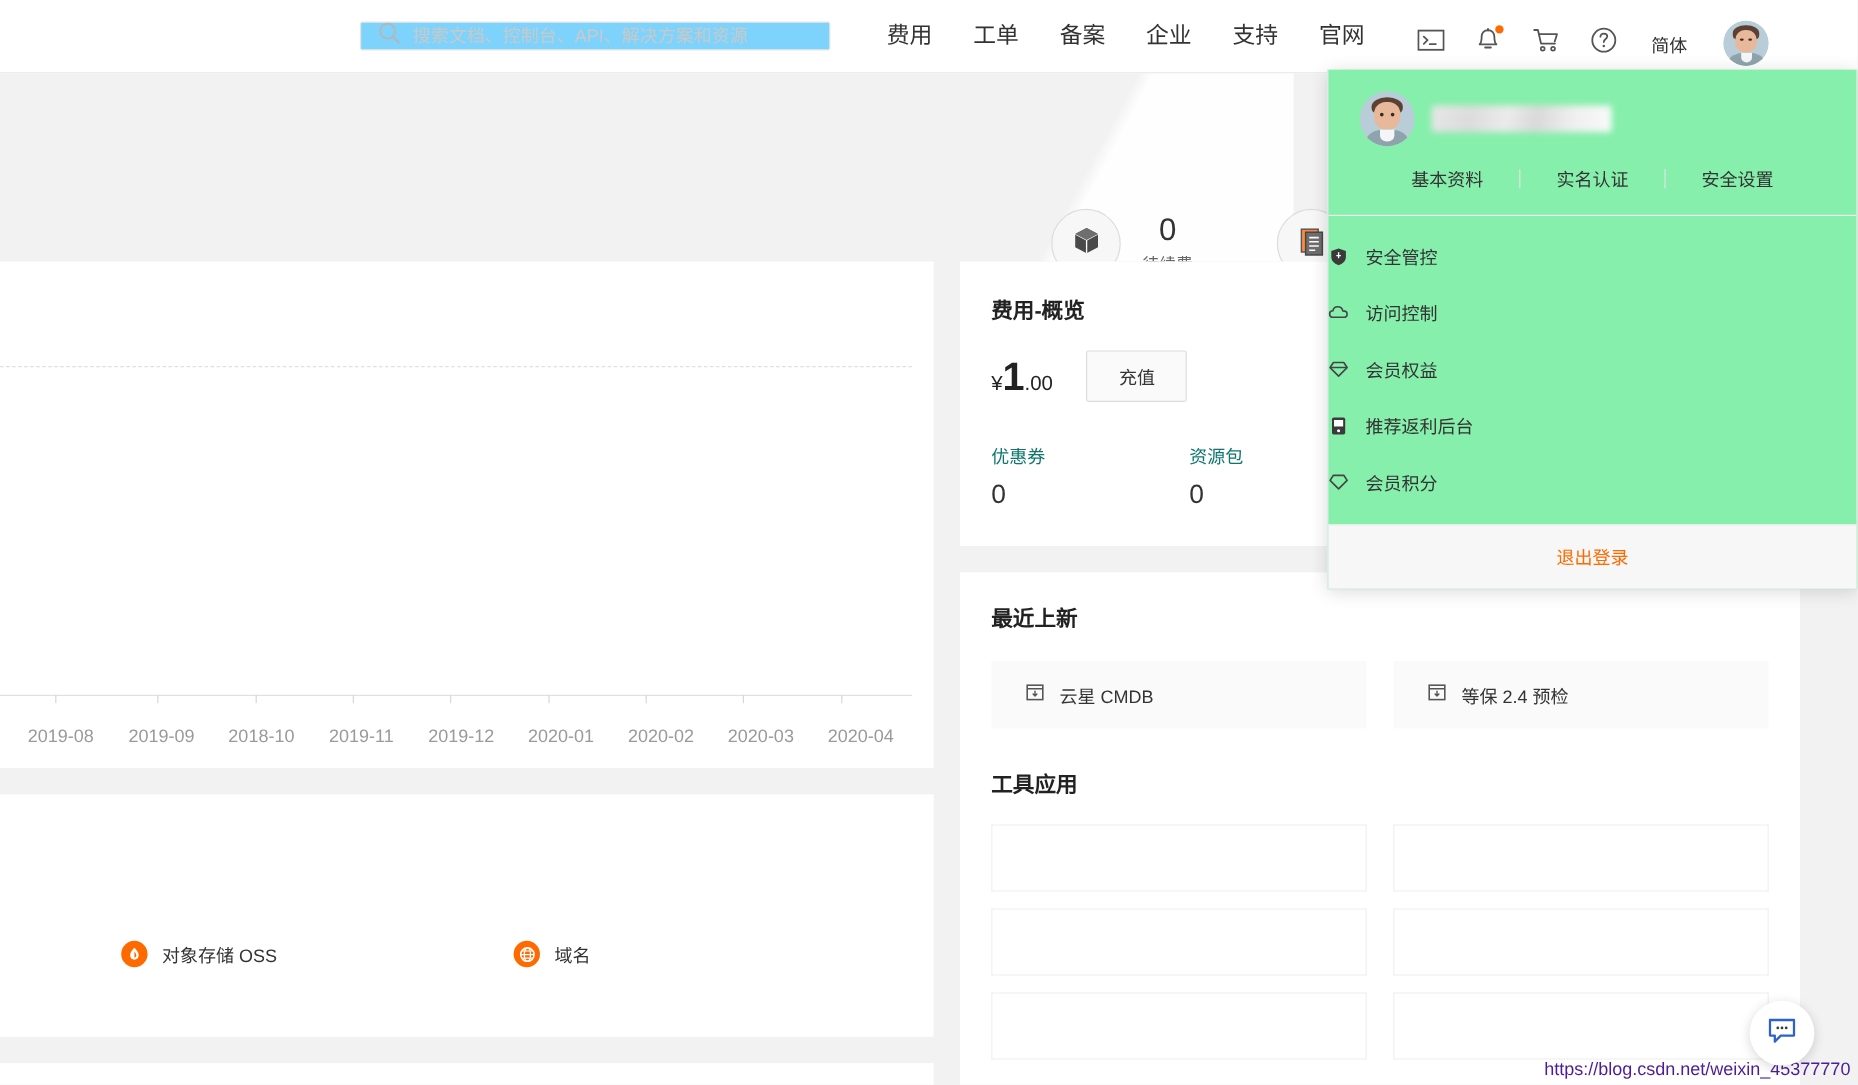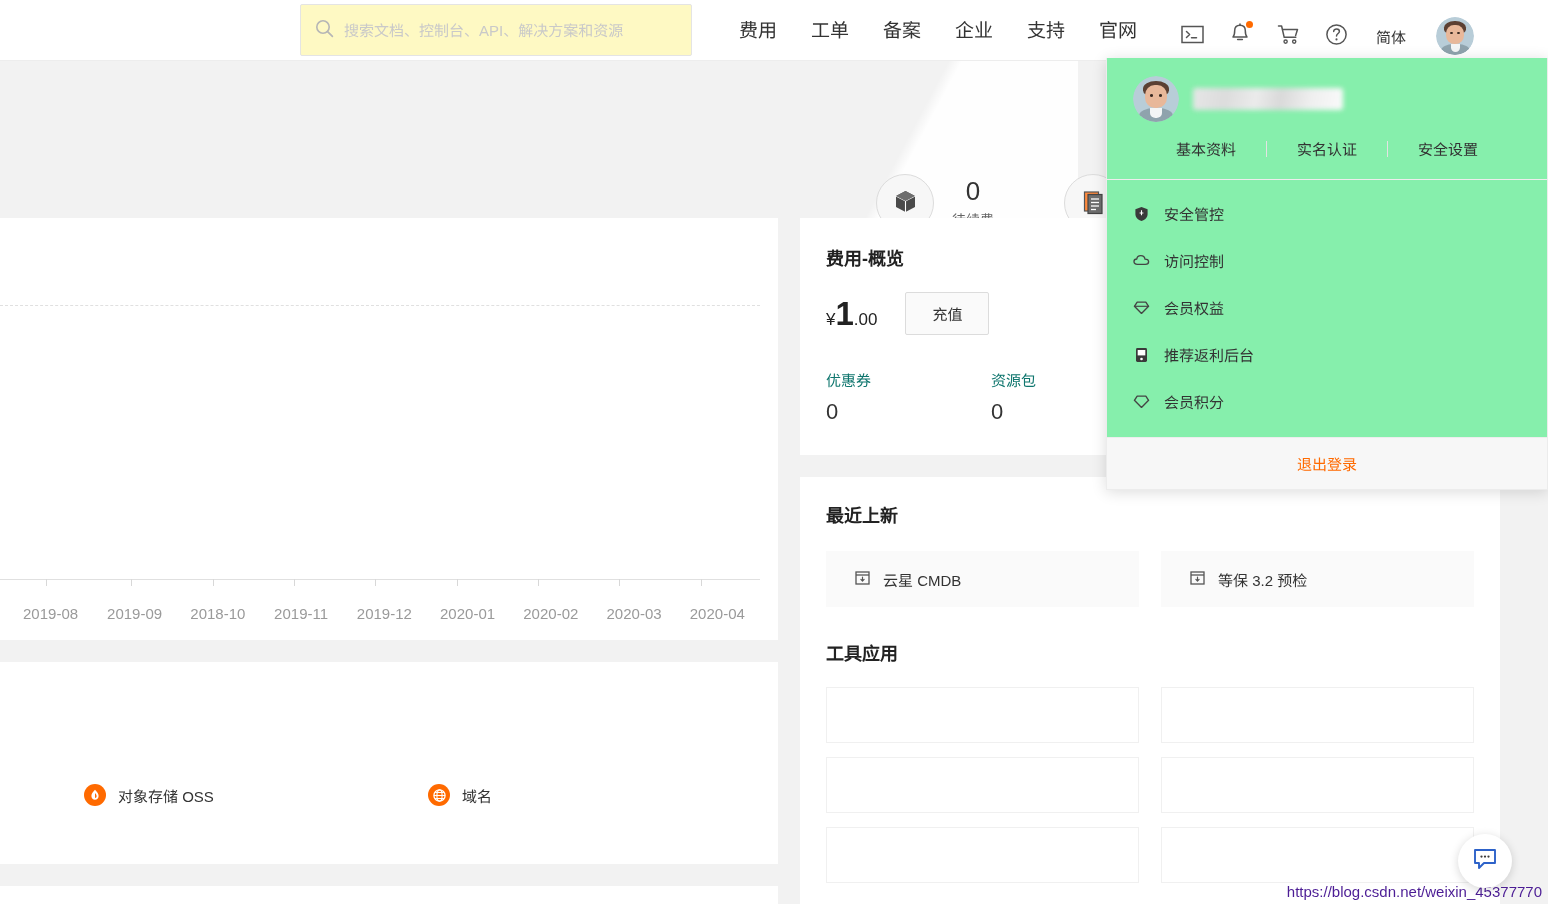--- a/index.html
+++ b/index.html
@@ -15,22 +15,22 @@
   
   .topbar {
     position: absolute; top: 0; left: 0; width: 1548px; height: 61px;
     background: #ffffff;
     display: flex; align-items: center;
     border-bottom: 1px solid #ededed;
     z-index: 40;
   }
   .topbar-spacer { flex: 0 0 300px; }
   .search-box {
-    width: 392px; height: 52px;
-    border: 1px solid #e4e4e4; background: #fef9c3;
+    width: 392px; height: 24px;
+    border: 1px solid #e4e4e4; background: #7dd3fc;
     display: flex; align-items: center; gap: 10px;
     padding: 0 14px; border-radius: 2px;
   }
   .search-box svg { flex: 0 0 auto; }
   .search-input {
     border: 0; outline: 0; background: transparent;
     font-size: 15px; color: #333; width: 100%;
     font-family: "Liberation Sans", "DejaVu Sans", sans-serif;
   }
   .search-input::placeholder { color: #c9c9c9; }
@@ -183,21 +183,21 @@
   }
   .dd-links {
     display: flex; align-items: center; justify-content: center;
     padding: 16px 0 20px 0; border-bottom: 1px solid #ededed;
   }
   .dd-link { font-size: 15px; color: #333; padding: 0 30px; cursor: pointer; white-space: nowrap; }
   .dd-sep { width: 1px; height: 16px; background: #e3e3e3; }
   .dd-items { padding: 10px 0 12px 0; }
   .dd-item {
     display: flex; align-items: center; gap: 14px;
-    height: 47px; padding-left: 26px; cursor: pointer; font-size: 15px; color: #333;
+    height: 47px; cursor: pointer; font-size: 15px; color: #333;
     position: relative;
   }
   .dd-item.active { background: #f6f6f6; }
   .dd-item .dd-ic { width: 17px; height: 17px; display: flex; align-items: center; justify-content: center; flex: 0 0 auto; }
   .dd-highlight {
     position: absolute; left: -10px; top: -1px; width: 370px; height: 48px;
     border: 3px solid #f02a2a; pointer-events: none;
   }
   .dd-footer {
     background: #f7f7f7; border-top: 1px solid #ededed;
@@ -370,21 +370,21 @@
             <div class="xlabel" style="left:81.5%">2020-03</div>
             <div class="xlabel" style="left:92.2%">2020-04</div>
           </div>
         </div>
       </div>
 
       <div class="gap"></div>
 
       <div class="card shortcut-card">
         <div class="shortcut-row">
-          <div class="shortcut" style="position:absolute;left:84px;">
+          <div class="shortcut" style="position:absolute;left:101px;">
             <span class="sc-icon">
               <svg width="14" height="14" viewBox="0 0 14 14">
                 <path d="M7 1.8 C8.9 4 10.6 5.6 10.6 8.1 C10.6 10.2 9 11.8 7 11.8 C5 11.8 3.4 10.2 3.4 8.1 C3.4 5.6 5.1 4 7 1.8 Z" fill="#fff"></path>
                 <path d="M7 5 C7.9 6.2 8.6 7 8.6 8.2 C8.6 9.1 7.9 9.9 7 9.9 Z" fill="#ff6a00"></path>
               </svg>
             </span>
             <span class="sc-label">对象存储 OSS</span>
           </div>
           <div class="shortcut" style="position:absolute;left:428px;">
             <span class="sc-icon">
@@ -445,21 +445,21 @@
             <span class="tile-label">云星 CMDB</span>
           </div>
           <div class="tile">
             <span>
               <svg width="17" height="17" viewBox="0 0 17 17">
                 <rect x="2" y="3" width="13" height="12" fill="none" stroke="#555" stroke-width="1.3"></rect>
                 <line x1="2" y1="6" x2="15" y2="6" stroke="#555" stroke-width="1.3"></line>
                 <path d="M8.5 8 L8.5 12 M6.9 10.4 L8.5 12 L10.1 10.4" fill="none" stroke="#555" stroke-width="1.2" stroke-linecap="round" stroke-linejoin="round"></path>
               </svg>
             </span>
-            <span class="tile-label">等保 3.2 预检</span>
+            <span class="tile-label">等保 2.4 预检</span>
           </div>
         </div>
 
         <div class="card-title tools-title">工具应用</div>
         <div class="tools-grid">
           <div class="tools-col">
             <div class="tool-empty"></div>
             <div class="tool-empty"></div>
             <div class="tool-empty"></div>
           </div>

